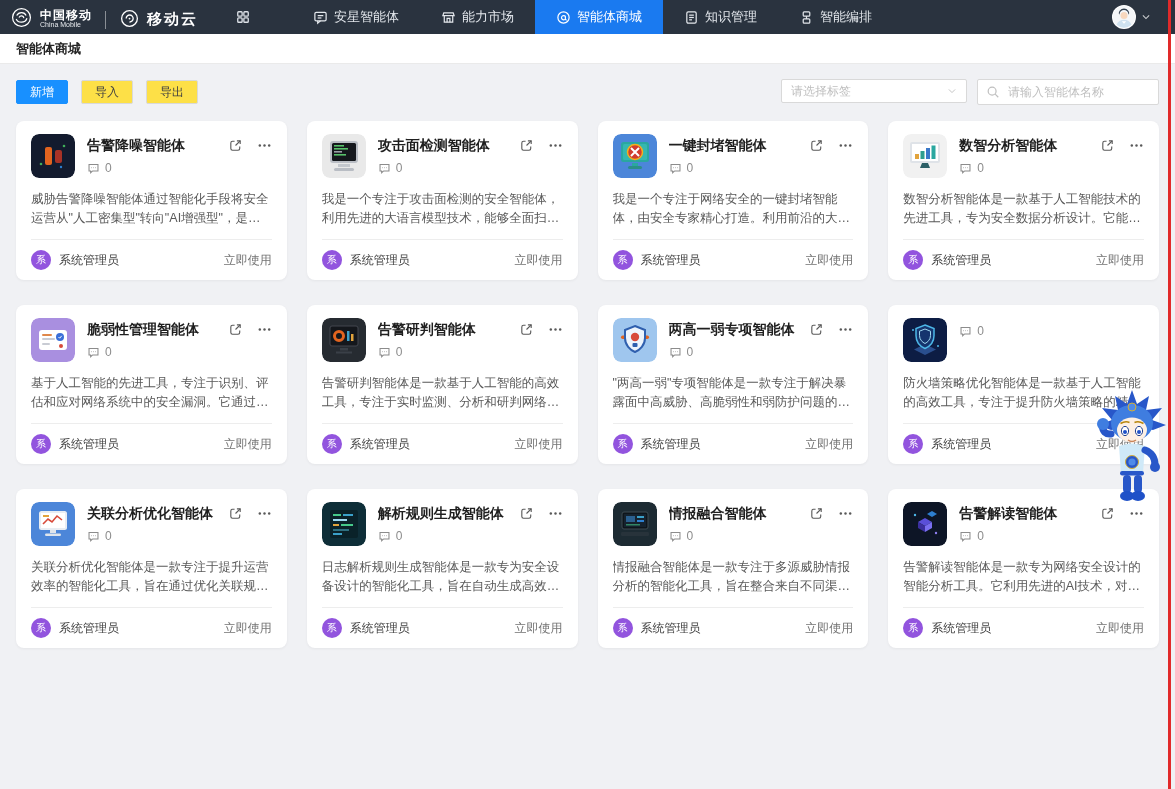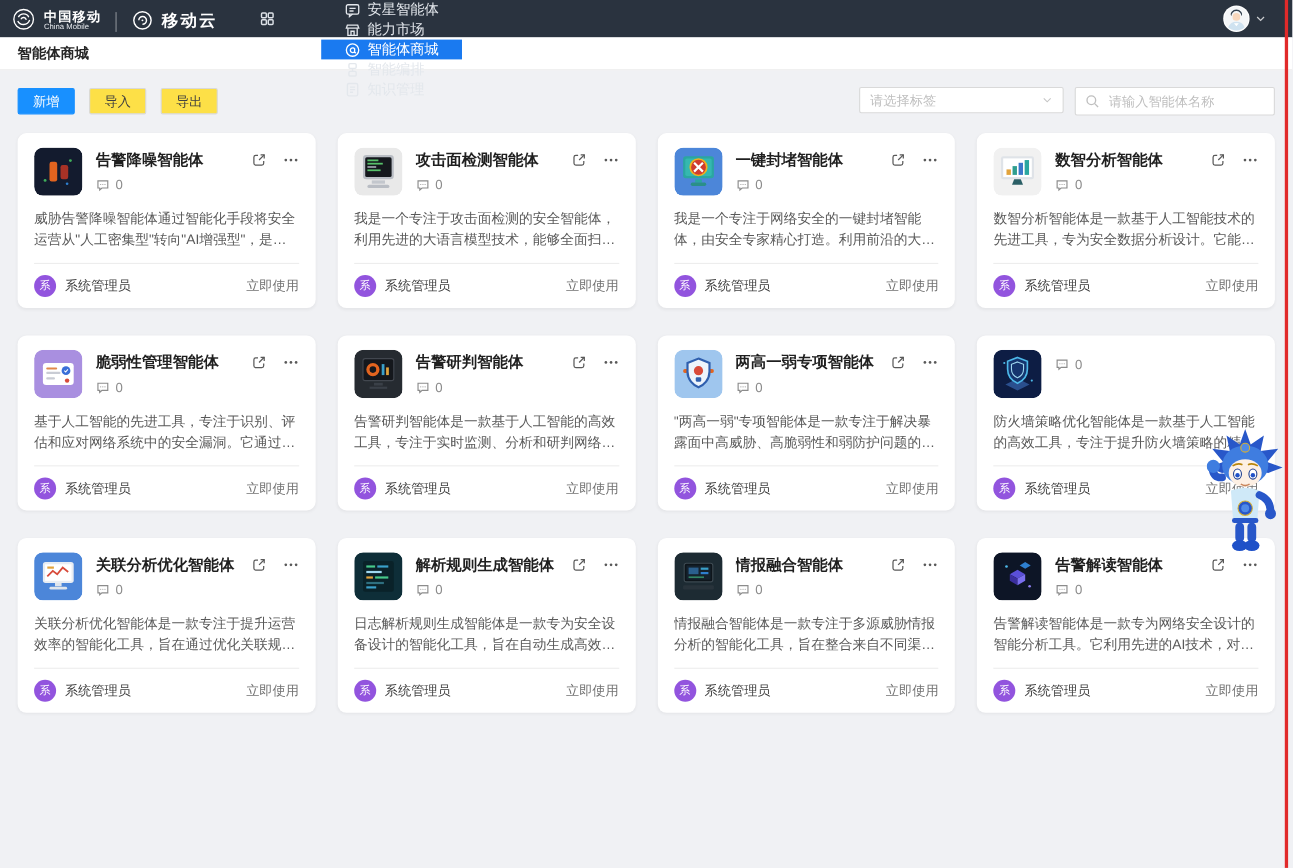--- a/index.html
+++ b/index.html
@@ -11,21 +11,21 @@
   }
   
   .navbar { height:34px; background:#2a333f; display:flex; align-items:center; color:#fff; }
   .brand { display:flex; align-items:flex-end; gap:7px; padding:0 10px; }
   .brand-text { line-height:1.05; }
   .op-cn { font-size:12px; font-weight:bold; letter-spacing:1px; }
   .op-en { font-size:7px; color:#e8ebef; }
   .brand-divider { width:1px; height:18px; background:rgba(255,255,255,.45); margin:0 6px; }
   .product-name { font-size:15px; font-weight:bold; letter-spacing:2px; }
   .grid-btn { margin-left:28px; display:flex; align-items:center; color:#dde2e8; cursor:pointer; }
-  .nav { display:flex; height:100%; margin-left:42px;flex-direction:column; }
+  .nav { display:flex; height:100%; margin-left:42px; }
   .nav-item { display:flex; align-items:center; gap:6px; padding:0 21px; height:100%;
               color:#e3e7ec; font-size:13px; cursor:pointer; white-space:nowrap; }
   .nav-item.active { background:#1a7af0; color:#fff; }
   .nav-item .nav-ic { display:flex; align-items:center; }
   .nav-right { margin-left:auto; display:flex; align-items:center; gap:5px; padding-right:24px; }
   .avatar { width:24px; height:24px; border-radius:50%; overflow:hidden; background:#fff; cursor:pointer; display:flex; }
   .nav-chev { color:rgba(255,255,255,.75); display:flex; }
   
   .page-header { height:30px; background:#fff; display:flex; align-items:center; padding:0 16px;
                  font-size:13px; font-weight:bold; color:#262626; border-bottom:1px solid #eaeaea; }
@@ -131,37 +131,37 @@
           <svg width="15" height="15" viewBox="0 0 16 16" fill="none" stroke="currentColor" stroke-width="1.3">
             <circle cx="8" cy="8" r="6"></circle>
             <path d="M10 6.8 a2.3 2.3 0 1 0 0 2.8 v-3 m0 3 c0 .9 .6 1.2 1.4 .8"></path>
           </svg>
         </span>
         <span>智能体商城</span>
       </div>
       <div class="nav-item">
         <span class="nav-ic">
           <svg width="15" height="15" viewBox="0 0 16 16" fill="none" stroke="currentColor" stroke-width="1.3">
-            <rect x="4.5" y="2" width="7" height="4.5" rx="1"></rect>
-            <rect x="4.5" y="9.5" width="7" height="4.5" rx="1"></rect>
-            <line x1="8" y1="6.5" x2="8" y2="9.5"></line>
-          </svg>
-        </span>
-        <span>智能编排</span>
-      </div>
-      <div class="nav-item">
-        <span class="nav-ic">
-          <svg width="15" height="15" viewBox="0 0 16 16" fill="none" stroke="currentColor" stroke-width="1.3">
             <rect x="3" y="2" width="10" height="12" rx="1.5"></rect>
             <line x1="5.5" y1="5.5" x2="10.5" y2="5.5"></line>
             <line x1="5.5" y1="8" x2="10.5" y2="8"></line>
             <line x1="5.5" y1="10.5" x2="8.5" y2="10.5"></line>
           </svg>
         </span>
         <span>知识管理</span>
+      </div>
+      <div class="nav-item">
+        <span class="nav-ic">
+          <svg width="15" height="15" viewBox="0 0 16 16" fill="none" stroke="currentColor" stroke-width="1.3">
+            <rect x="4.5" y="2" width="7" height="4.5" rx="1"></rect>
+            <rect x="4.5" y="9.5" width="7" height="4.5" rx="1"></rect>
+            <line x1="8" y1="6.5" x2="8" y2="9.5"></line>
+          </svg>
+        </span>
+        <span>智能编排</span>
       </div>
     </div>
   <div class="nav-right">
     <span class="avatar">
       <svg width="24" height="24" viewBox="0 0 24 24">
         <circle cx="12" cy="12" r="11" fill="#f4f6f8"></circle>
         <path d="M7.5 9.5 a4.5 4.5 0 1 1 9 0 c0.9 -0.4 1 -2.4 -0.2 -3.8 A5.6 5.6 0 0 0 12 3.6 a5.6 5.6 0 0 0 -4.3 2.1 c-1.2 1.4 -1.1 3.4 -0.2 3.8 z" fill="#33414f"></path>
         <circle cx="12" cy="10.4" r="3.5" fill="#f7d7bd"></circle>
         <path d="M4.6 19.8 a8 8 0 0 1 14.8 0 a11 11 0 0 1 -14.8 0 z" fill="#cfe2f0"></path>
         <path d="M9.8 16.2 h4.4 l-2.2 2.6 z" fill="#fff"></path>

